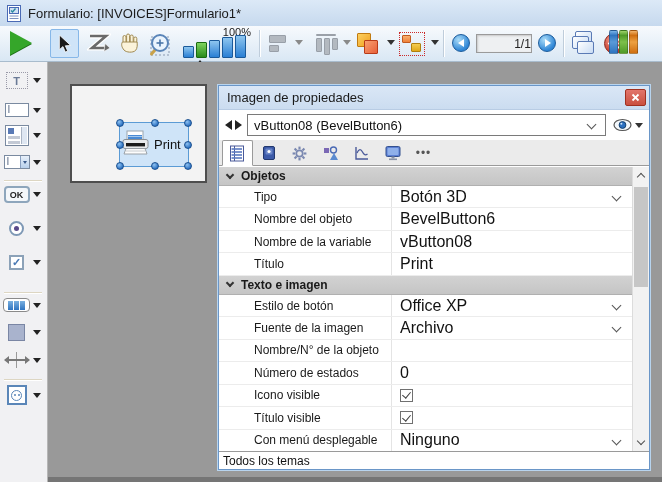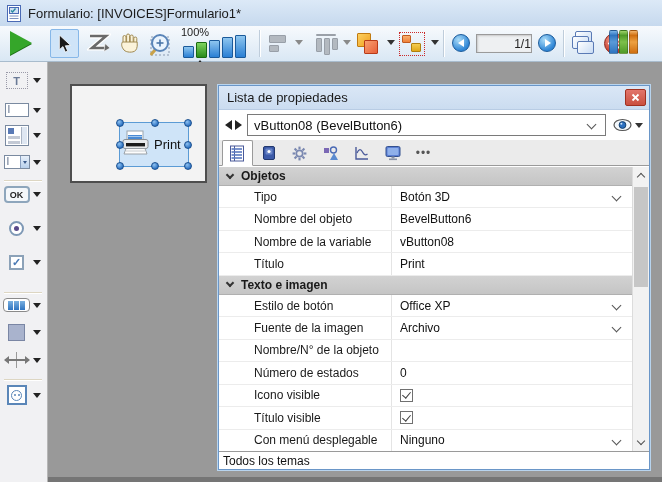--- a/index.html
+++ b/index.html
@@ -13,21 +13,21 @@
   .ticon { width:14px; height:17px; }
 
   
   .toolbar { position:absolute; left:0; top:26px; width:662px; height:36px;
     background:linear-gradient(#f7fafd,#d9e7f4); border-bottom:1px solid #a9bccd; }
   .tbi { position:absolute; display:flex; align-items:center; justify-content:center; }
   .tsep { position:absolute; top:4px; width:1px; height:27px; background:#bfcddb; box-shadow:1px 0 0 #fff; }
   .selbox { background:#cfe4f8; border:1px solid #86b7e8; border-radius:2px; }
   .play-tri { width:0; height:0; border-left:22px solid #35a62a; border-top:12px solid transparent; border-bottom:12px solid transparent; filter:drop-shadow(0 1px 0 #1c6d14); }
   .zoombars { position:absolute; left:181px; top:1px; width:70px; height:33px; }
-  .zb-label { font-size:11px; color:#222; text-align:left; width:100%; display:block; line-height:11px; }
+  .zb-label { font-size:11px; color:#222; text-align:right; width:100%; display:block; line-height:11px; }
   .bars { position:absolute; bottom:2px; left:2px; display:flex; align-items:flex-end; gap:2px; }
   .bar { width:11px; border-radius:1px; border:1px solid #1a5a9a; background:linear-gradient(#8ec6ef,#2a7fd4); }
   .bar.green { border-color:#1a6a10; background:linear-gradient(#7ed45e,#2a8a1a); }
   .bar-caret { position:absolute; bottom:-4px; left:16px; width:0; height:0; border-left:3px solid transparent; border-right:3px solid transparent; border-bottom:4px solid #222; }
   .dd-arrow { width:0; height:0; border-left:4px solid transparent; border-right:4px solid transparent; border-top:5px solid #333; }
   .gray-rect { background:#b3b9c0; border:1px solid #989fa8; border-radius:2px; }
   .sq { position:absolute; border-radius:1px; }
   .navcircle { width:18px; height:18px; border-radius:50%; border:1px solid #1a5a9a;
     background:radial-gradient(circle at 35% 30%, #aadcf8, #2f86d6 70%); display:flex; align-items:center; justify-content:center; }
   .tri-l { width:0;height:0;border-top:4px solid transparent;border-bottom:4px solid transparent;border-right:6px solid #fff; margin-right:1px;}
@@ -110,21 +110,21 @@
 
   .pcontent { position:absolute; left:0; top:81px; right:0; bottom:18px; background:#fff; }
   .plist { position:absolute; left:0; top:0; right:17px; bottom:0; display:flex; flex-direction:column; }
   .phead { height:19px; background:linear-gradient(#d2d2d2,#c5c5c5); border-bottom:1px solid #b0b0b0;
     display:flex; align-items:center; padding-left:8px; gap:8px; }
   .phead .txt { font-size:12px; font-weight:bold; color:#1a1a1a; }
   .hchev { width:6px; height:6px; border-right:2px solid #333; border-bottom:2px solid #333; transform:rotate(45deg); margin-top:-3px; }
   .prow { position:relative; flex:1; border-bottom:1px solid #ececec; display:flex; align-items:center; }
   .prow::before { content:""; position:absolute; left:172px; top:0; bottom:0; width:1px; background:#e4e4e4; }
   .prow .lab { position:absolute; left:35px; font-size:12px; color:#1a1a1a; white-space:nowrap; }
-  .prow .val { position:absolute; left:181px; font-size:12px; color:#111; white-space:nowrap; }
+  .prow .val { position:absolute; left:181px; font-size:16px; color:#111; white-space:nowrap; }
   .prow .chev { position:absolute; right:12px; top:7px; }
   .chkbox { position:absolute; left:181px; width:13px; height:13px; border:1px solid #707070; background:#fff; }
   .chkbox::after { content:""; position:absolute; left:2.5px; top:0.5px; width:4px; height:7px;
     border-right:1.7px solid #3d3d3d; border-bottom:1.7px solid #3d3d3d; transform:rotate(40deg); }
 
   .pscroll { position:absolute; right:0; top:0; bottom:0; width:17px; background:#f2f2f2; border-left:1px solid #dcdcdc; }
   .sarr { position:absolute; left:0; width:16px; height:17px; display:flex; align-items:center; justify-content:center; }
   .sarr .chev { width:6px; height:6px; border-width:1.6px; border-color:#505050; }
   .sarr.up { top:0; } .sarr.up .chev { transform:rotate(-135deg); margin-top:3px; }
   .sarr.dn { bottom:0; } .sarr.dn .chev { margin-top:-3px; }
@@ -406,21 +406,21 @@
         <span class="handle" style="right:-4px;top:18px;"></span>
         <span class="handle" style="left:-4px;bottom:-4px;"></span>
         <span class="handle" style="left:31px;bottom:-4px;"></span>
         <span class="handle" style="right:-4px;bottom:-4px;"></span>
       </div>
     </div>
   </div>
 
   <div class="propwin">
     <div class="ptitle">
-      <span class="txt">Lista de propiedades</span>
+      <span class="txt">Imagen de propiedades</span>
       <span class="closebtn">
         <svg width="9" height="9" viewBox="0 0 9 9">
           <line x1="1.5" y1="1.5" x2="7.5" y2="7.5" stroke="#fff" stroke-width="1.8"></line>
           <line x1="7.5" y1="1.5" x2="1.5" y2="7.5" stroke="#fff" stroke-width="1.8"></line>
         </svg>
       </span>
     </div>
 
     <div class="pnav">
       <span class="pn-arrows">

